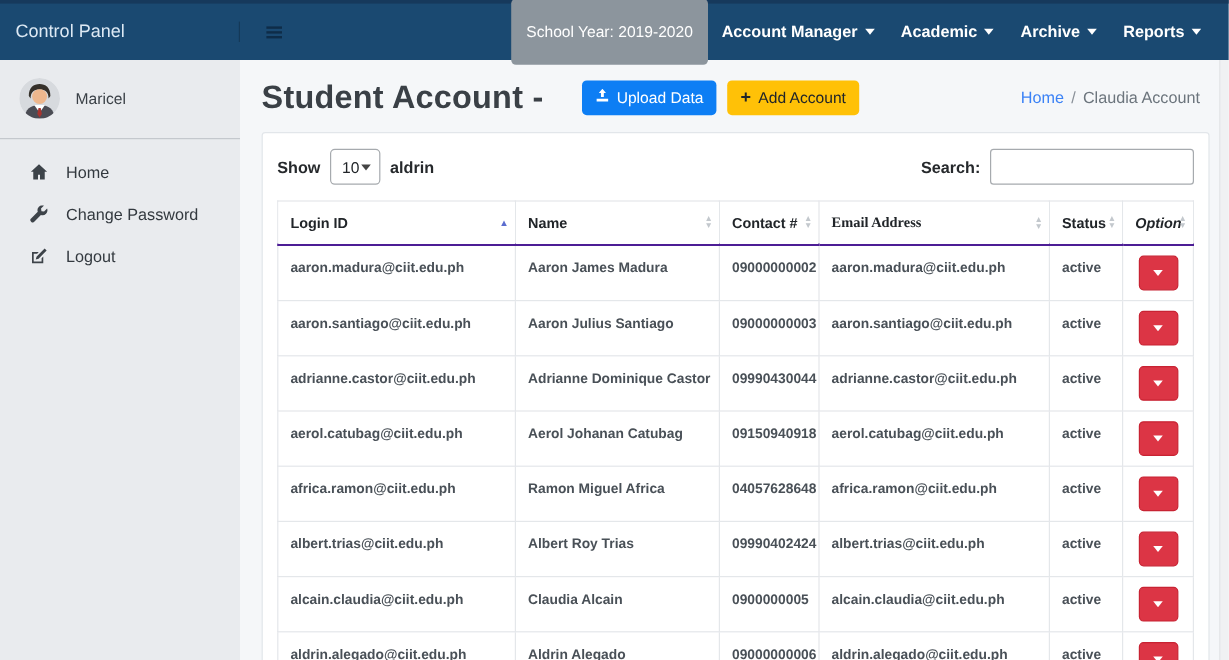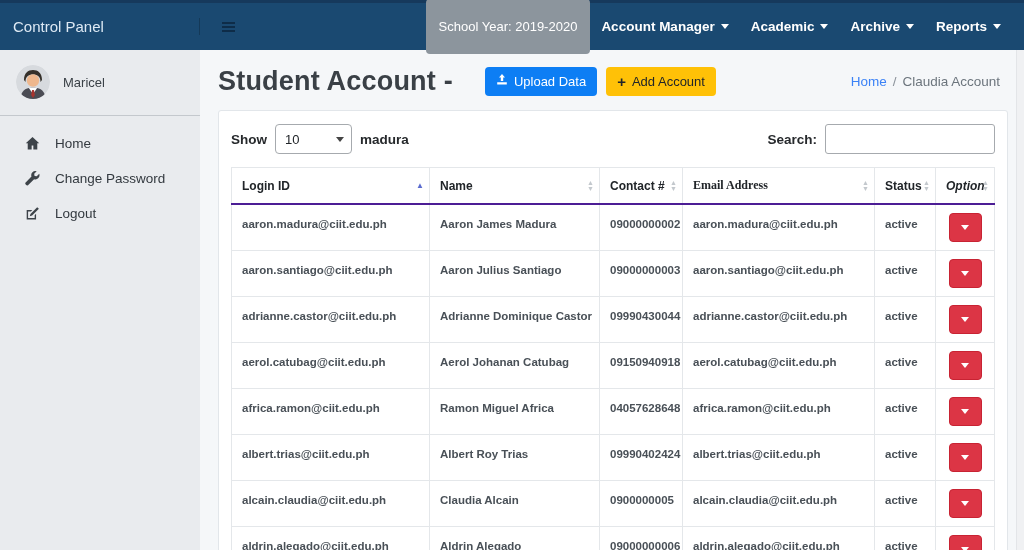--- a/index.html
+++ b/index.html
@@ -61,21 +61,21 @@
   .btn-add{background:var(--warning);color:#212529;}
   .plus{font-weight:700;font-size:15px;line-height:1;}
   .breadcrumb{margin-left:auto;font-size:13.5px;color:#6c757d;white-space:nowrap;}
   .breadcrumb .bc-home{color:var(--link);text-decoration:none;cursor:pointer;}
   .bc-sep{margin:0 6px;color:#8a9199;}
 
   .card{background:#fff;border:1px solid var(--border);border-radius:3px;padding:13px 12px;}
   .table-controls{display:flex;align-items:center;margin-bottom:13px;}
   .ctl-left{display:flex;align-items:center;gap:8px;font-size:13.5px;font-weight:700;color:#26292c;}
   .select-box{display:inline-flex;align-items:center;justify-content:space-between;
-              width:77px;height:30px;border:1px solid #a6aaae;border-radius:4px;
+              width:42px;height:30px;border:1px solid #a6aaae;border-radius:4px;
               padding:0 7px 0 9px;font-size:13px;font-weight:400;color:#212529;
               background:#fff;cursor:pointer;}
   .select-caret{width:0;height:0;border-left:4px solid transparent;border-right:4px solid transparent;
                 border-top:5px solid #444;}
   .ctl-right{margin-left:auto;display:flex;align-items:center;gap:8px;
              font-size:13.5px;font-weight:700;color:#26292c;}
   .search-input{width:170px;height:30px;border:1px solid #a6aaae;border-radius:3px;
                 padding:0 8px;font-size:13px;font-family:inherit;}
 
   table{border-collapse:collapse;width:100%;table-layout:fixed;}
@@ -199,21 +199,21 @@
     </div>
 
     <div class="card">
       <div class="table-controls">
         <div class="ctl-left">
           <span>Show</span>
           <span class="select-box">
             <span>10</span>
             <span class="select-caret"></span>
           </span>
-          <span>madura</span>
+          <span>aldrin</span>
         </div>
         <div class="ctl-right">
           <span>Search:</span>
           <input class="search-input" type="text" value="" style="">
         </div>
       </div>
 
       <table>
         <thead>
           <tr>

